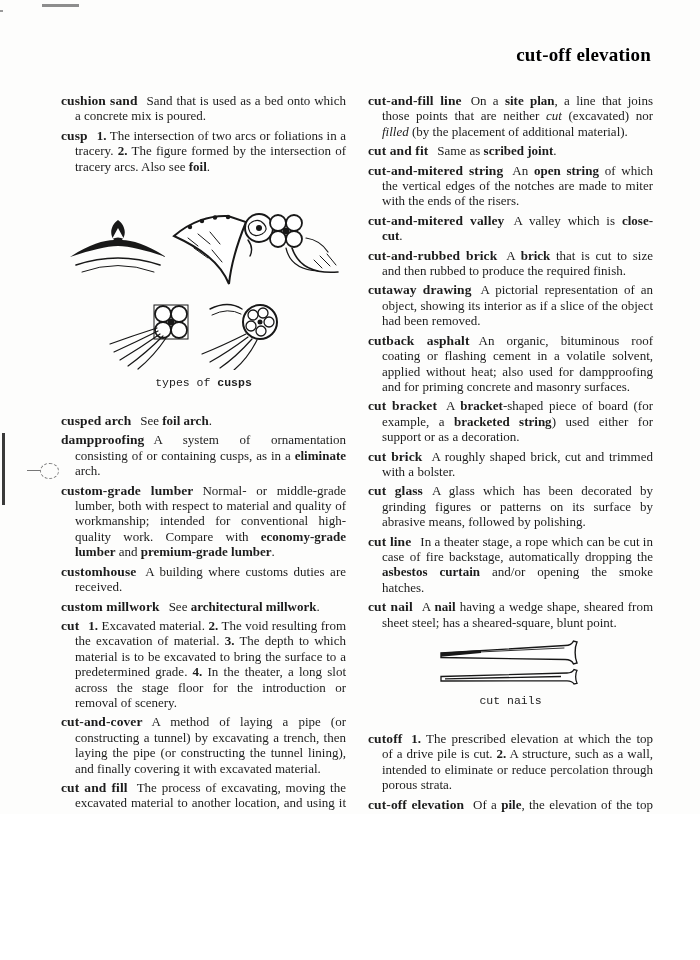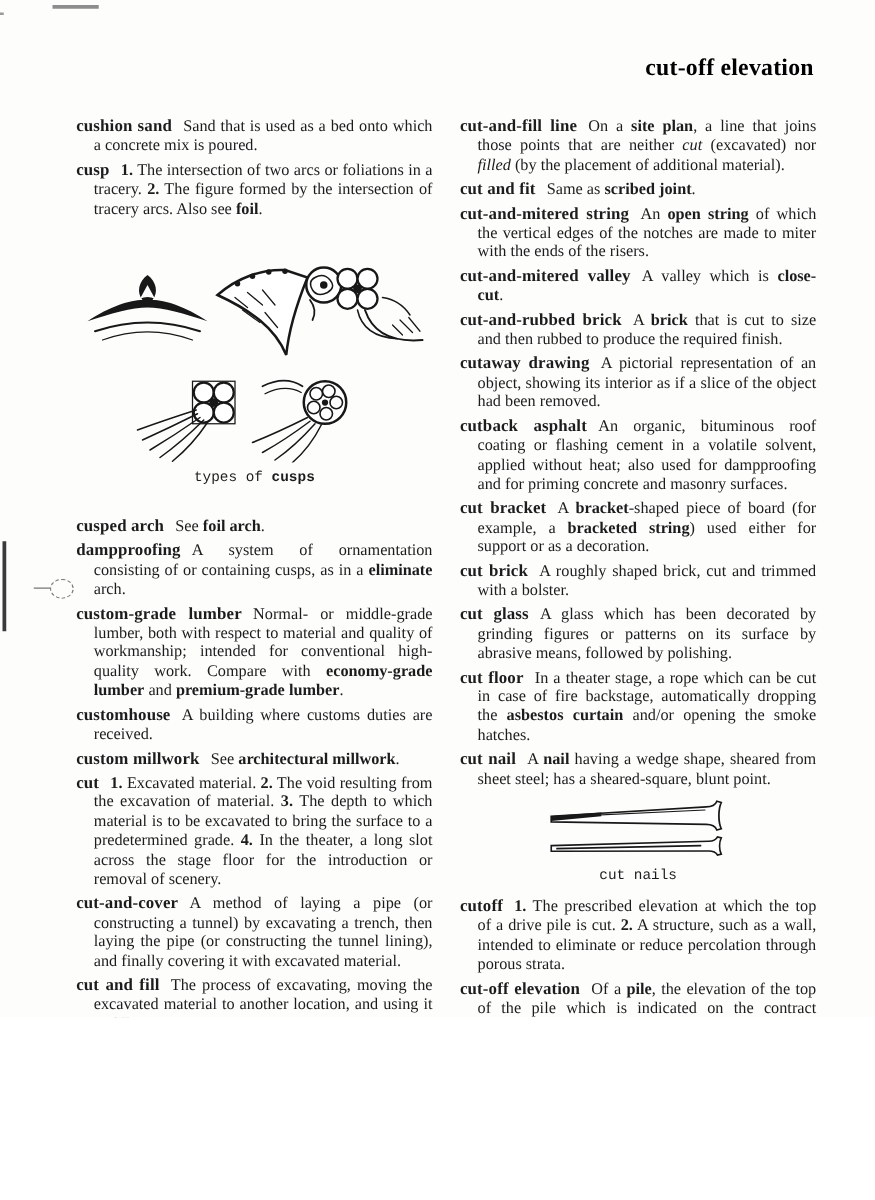--- a/index.html
+++ b/index.html
@@ -16,21 +16,21 @@
   .col-right{left:368px;}
   .entry{
     margin:0 0 4px 0;padding-left:14px;text-indent:-14px;
     text-align:justify;font-size:13px;line-height:15.4px;
   }
   .entry b{font-weight:bold;}
   .entry i{font-style:italic;}
   .term{font-weight:bold;font-size:13.5px;margin-right:9px;letter-spacing:.1px;}
   .figure{text-align:center;}
   .figure-cusps{margin:36px 0 24px 0;}
-  .figure-nails{margin:10px 0 10px 0;}
+  .figure-nails{margin:10px 0 24px 0;}
   .caption{font-size:11.5px;margin-top:6px;color:#1c1c1c;font-family:Liberation Mono, monospace;}
   .caption b{font-weight:bold;}
   .page-number{
     position:absolute;top:895px;right:52px;font-size:12.5px;font-weight:bold;color:#be185d;
   }
   .artifact{position:absolute;}
   .mark-top{left:42px;top:4px;width:37px;height:3px;background:#8d8d8d;}
   .mark-bottom{left:42px;top:940px;width:36px;height:2px;background:#4d4d4d;}
   .mark-left-bar{left:2px;top:433px;width:3px;height:72px;background:#3a3a3a;}
   .speck-a{left:0;top:10px;width:3px;height:2px;background:#9a9a9a;}
@@ -123,21 +123,21 @@
       <p class="entry"><span class="term">cut-and-fill line</span>On a <b>site plan</b>, a line that joins those points that are neither <i>cut</i> (excavated) nor <i>filled</i> (by the placement of additional material).</p>
       <p class="entry"><span class="term">cut and fit</span>Same as <b>scribed joint</b>.</p>
       <p class="entry"><span class="term">cut-and-mitered string</span>An <b>open string</b> of which the vertical edges of the notches are made to miter with the ends of the risers.</p>
       <p class="entry"><span class="term">cut-and-mitered valley</span>A valley which is <b>close-cut</b>.</p>
       <p class="entry"><span class="term">cut-and-rubbed brick</span>A <b>brick</b> that is cut to size and then rubbed to produce the required finish.</p>
       <p class="entry"><span class="term">cutaway drawing</span>A pictorial representation of an object, showing its interior as if a slice of the object had been removed.</p>
       <p class="entry"><span class="term">cutback asphalt</span>An organic, bituminous roof coating or flashing cement in a volatile solvent, applied without heat; also used for dampproofing and for priming concrete and masonry surfaces.</p>
       <p class="entry"><span class="term">cut bracket</span>A <b>bracket</b>-shaped piece of board (for example, a <b>bracketed string</b>) used either for support or as a decoration.</p>
       <p class="entry"><span class="term">cut brick</span>A roughly shaped brick, cut and trimmed with a bolster.</p>
       <p class="entry"><span class="term">cut glass</span>A glass which has been decorated by grinding figures or patterns on its surface by abrasive means, followed by polishing.</p>
-      <p class="entry"><span class="term">cut floor</span>In a theater stage, a rope which can be cut in case of fire backstage, automatically dropping the <b>asbestos curtain</b> and/or opening the smoke hatches.</p>
+      <p class="entry"><span class="term">cut line</span>In a theater stage, a rope which can be cut in case of fire backstage, automatically dropping the <b>asbestos curtain</b> and/or opening the smoke hatches.</p>
       <p class="entry"><span class="term">cut nail</span>A <b>nail</b> having a wedge shape, sheared from sheet steel; has a sheared-square, blunt point.</p>
       <div class="figure figure-nails">
   <svg width="284" height="48" viewBox="0 0 284 48">
     <path d="M72,13 L196,5.5 C201,5.5 203.5,3.5 204.5,1 L208,2 C205.5,7.5 205.5,17.5 208,23 L204.5,24 C203.5,21.5 201,19.5 196,19.5 L72,17.5 Z" fill="#fff" stroke="#181818" stroke-width="1.4"></path>
     <path class="ink" d="M78,13.5 L195,8" stroke-width="0.9"></path>
     <path d="M72,12.8 L112,10 L112,13 L72,16.8 Z" fill="#181818"></path>
     <path d="M72,36.5 L198,33 C202,33 204,31.5 205,29.5 L208,30.3 C206.2,33.8 206.2,39.8 208,43.3 L205,44 C204,42.2 202,40.8 198,40.8 L72,41 Z" fill="#fff" stroke="#181818" stroke-width="1.3"></path>
     <path d="M76,38.2 L192,35.8 L192,37.2 L76,39.6 Z" fill="#181818"></path>
   </svg>
 <div class="caption">cut nails</div>

